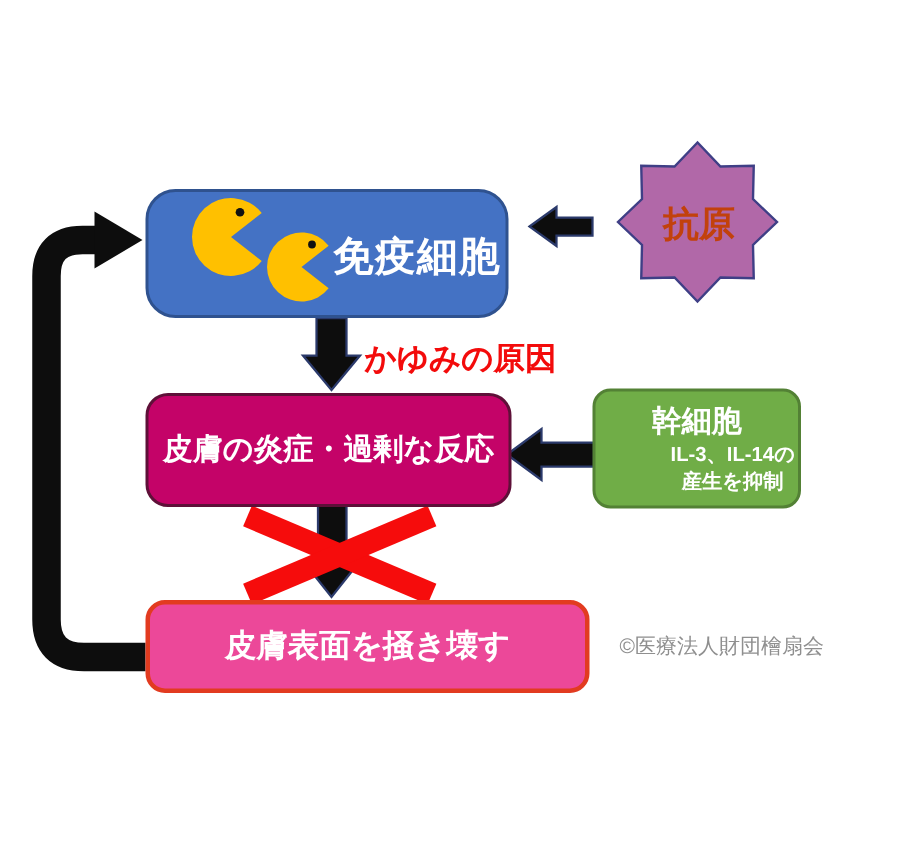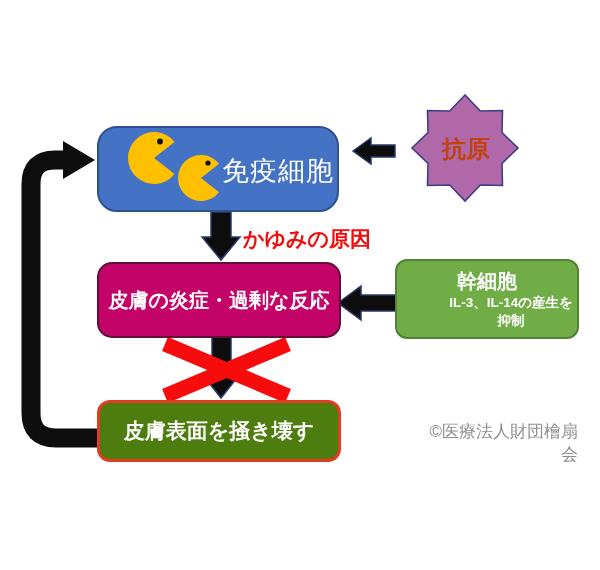--- a/index.html
+++ b/index.html
@@ -7,34 +7,34 @@
     position:relative;width:600px;height:570px;background:#ffffff;overflow:hidden;
     font-family:"Liberation Sans","DejaVu Sans",sans-serif;
   }
   .layer{position:absolute;left:0;top:0;width:600px;height:570px;pointer-events:none;}
   .node{position:absolute;box-sizing:border-box;display:flex;flex-direction:column;
         align-items:center;justify-content:center;color:#ffffff;font-weight:bold;text-align:center;}
   .node-blue{left:97px;top:126px;width:242px;height:86px;background:#4472c4;
              border:2px solid #2f528f;border-radius:20px;}
   .node-pink1{left:97px;top:262px;width:244px;height:76px;background:#c40368;
               border:2px solid #5e1038;border-radius:15px;line-height:1.32;font-size:20px;}
-  .node-green{left:395px;top:259px;width:184px;height:80px;background:#70ad47;
+  .node-green{left:395px;top:259px;width:139px;height:80px;background:#70ad47;
               border:2px solid #538135;border-radius:12px;line-height:1.3;}
-  .node-pink2{left:97px;top:400px;width:244px;height:62px;background:#4d7c0f;
+  .node-pink2{left:97px;top:400px;width:296px;height:62px;background:#ec4899;
               border:3px solid #e23b20;border-radius:13px;line-height:1.25;font-size:21px;}
-  .immune-label{position:absolute;left:222px;top:153px;color:#ffffff;font-weight:normal;
+  .immune-label{position:absolute;left:222px;top:153px;color:#ffffff;font-weight:bold;
                 font-size:27px;letter-spacing:1px;}
   .green-title{font-size:20px;}
   .green-sub{font-size:13.5px;margin-left:48px;}
   .star-wrap{position:absolute;left:405px;top:88px;width:122px;height:122px;}
   .star-label{position:absolute;left:0;top:0;width:122px;height:122px;display:flex;
               align-items:center;justify-content:center;color:#c2410c;font-weight:bold;font-size:24px;}
   .reaction-label{position:absolute;left:243px;top:225px;color:#f30b0b;font-weight:bold;font-size:21px;}
-  .copyright{position:absolute;left:413px;top:421px;width:165px;text-align:right;
-             color:#8f8f8f;font-size:17px;line-height:1.35;}
+  .copyright{position:absolute;left:413px;top:421px;width:165px;text-align:left;
+             color:#8f8f8f;font-size:14px;line-height:1.35;}
 </style>
 </head>
 <body>
 
 <div class="canvas">
 
   <svg class="layer" viewBox="0 0 600 570" aria-hidden="true">
 
     <path d="M 97 438 L 56 438 Q 31 438 31 413 L 31 184 Q 31 160 55 160 L 64 160" fill="none" stroke="#0d0d0d" stroke-width="19"></path>
     <polygon points="63,141 95,160 63,179" fill="#0d0d0d"></polygon>

